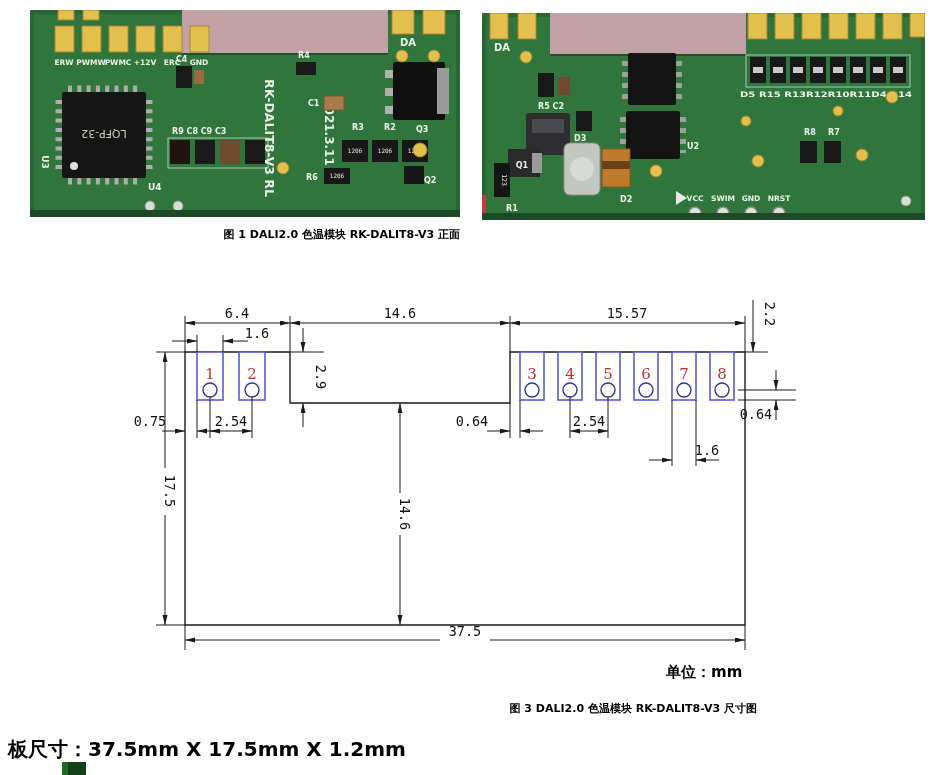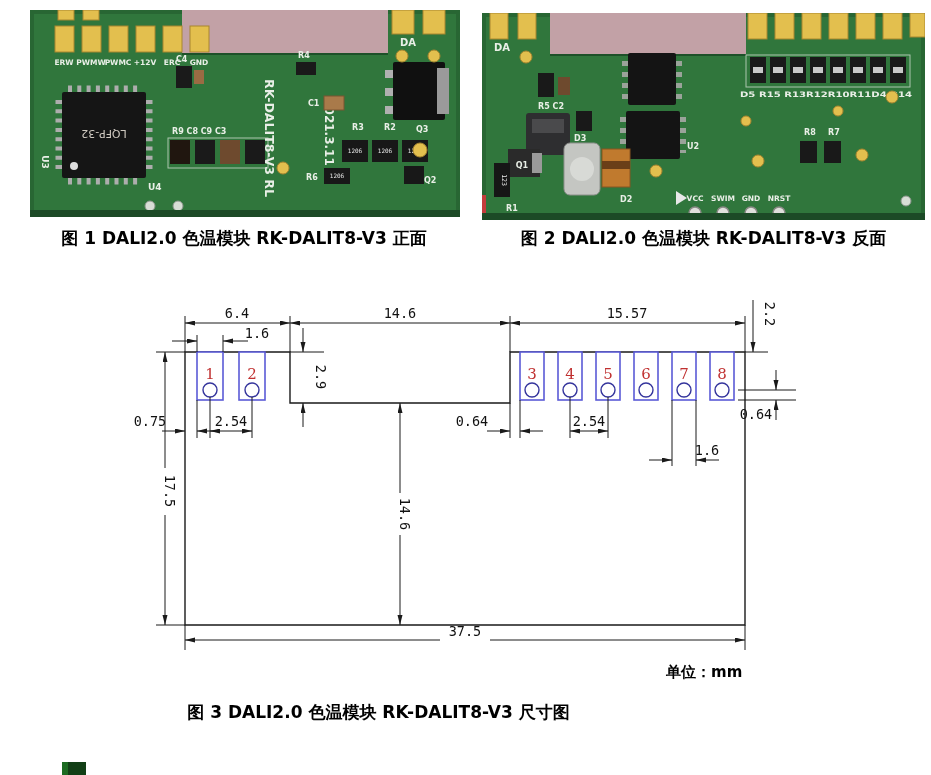--- a/index.html
+++ b/index.html
@@ -1,19 +1,19 @@
 <!DOCTYPE html>
 <html><head>
 <meta charset="utf-8">
 <style>
   html,body{margin:0;padding:0;background:#ffffff;}
   .page{position:relative;width:931px;height:775px;background:#ffffff;overflow:hidden;
         font-family:"DejaVu Sans",sans-serif;color:#000;}
   .abs{position:absolute;}
-  .caption{position:absolute;text-align:center;font-size:17px;font-weight:600;color:#000;
+  .caption{position:absolute;text-align:right;font-size:11px;font-weight:600;color:#000;
            font-family:"DejaVu Sans",sans-serif;white-space:nowrap;}
   .boardsize{position:absolute;left:8px;top:736px;font-size:20px;font-weight:600;color:#000;}
   .artifact{position:absolute;left:62px;top:762px;width:18px;height:13px;background:#123f16;
             border-left:6px solid #1d6b22;}
   
   .dl{stroke:#1a1a1a;stroke-width:1;fill:none;}
   .dimtxt{font-family:"DejaVu Sans Mono",monospace;font-size:13.5px;fill:#111;text-anchor:middle;}
   .padnum{font-family:"DejaVu Serif",serif;font-size:15px;fill:#c03030;text-anchor:middle;}
   .unit{font-family:"DejaVu Sans",sans-serif;font-size:15px;font-weight:600;fill:#000;}
   
@@ -250,21 +250,20 @@
       <circle cx="410" cy="84" r="6" fill="#e3bf4e" stroke="#a8862f"></circle>
       <circle cx="356" cy="98" r="5" fill="#e3bf4e" stroke="#a8862f"></circle>
       <circle cx="264" cy="108" r="5" fill="#e3bf4e" stroke="#a8862f"></circle>
       <circle cx="424" cy="188" r="5" fill="#d8ded6" stroke="#8a948a"></circle>
     </g>
     <rect x="0" y="182" width="4" height="22" fill="#c43c3c"></rect>
     <rect x="0" y="200" width="443" height="7" fill="#1c4a26"></rect>
   </svg>
 
   <div class="caption" style="left:28px;top:227px;width:432px">图 1 DALI2.0 色温模块 RK-DALIT8-V3 正面</div>
-  <div class="caption" style="left:482px;top:227px;width:443px">图 2 DALI2.0 色温模块 RK-DALIT8-V3 反面</div>
 
   <svg class="abs" style="left:110px;top:288px" width="710" height="400" viewBox="0 0 710 400">
     <defs>
       <marker id="aE" markerUnits="userSpaceOnUse" markerWidth="11" markerHeight="6" refX="10" refY="2.5" orient="auto">
         <path d="M0,0 L10,2.5 L0,5 Z" fill="#1a1a1a"></path>
       </marker>
       <marker id="aS" markerUnits="userSpaceOnUse" markerWidth="11" markerHeight="6" refX="0" refY="2.5" orient="auto">
         <path d="M10,0 L0,2.5 L10,5 Z" fill="#1a1a1a"></path>
       </marker>
     </defs>
@@ -383,15 +382,16 @@
       <text class="dimtxt" x="55" y="203" transform="rotate(90 55 203)">17.5</text>
       <text class="dimtxt" x="290" y="226" transform="rotate(90 290 226)">14.6</text>
       <text class="dimtxt" x="355" y="348">37.5</text>
     </g>
 
     <text class="unit" x="556" y="389">单位：mm</text>
   </svg>
 
   <div class="caption" style="left:0;top:701px;width:757px">图 3 DALI2.0 色温模块 RK-DALIT8-V3 尺寸图</div>
 
+  <div class="boardsize">板尺寸：37.5mm X 17.5mm X 1.2mm</div>
 
   <div class="artifact"></div>
 </div>
 
 </body></html>

